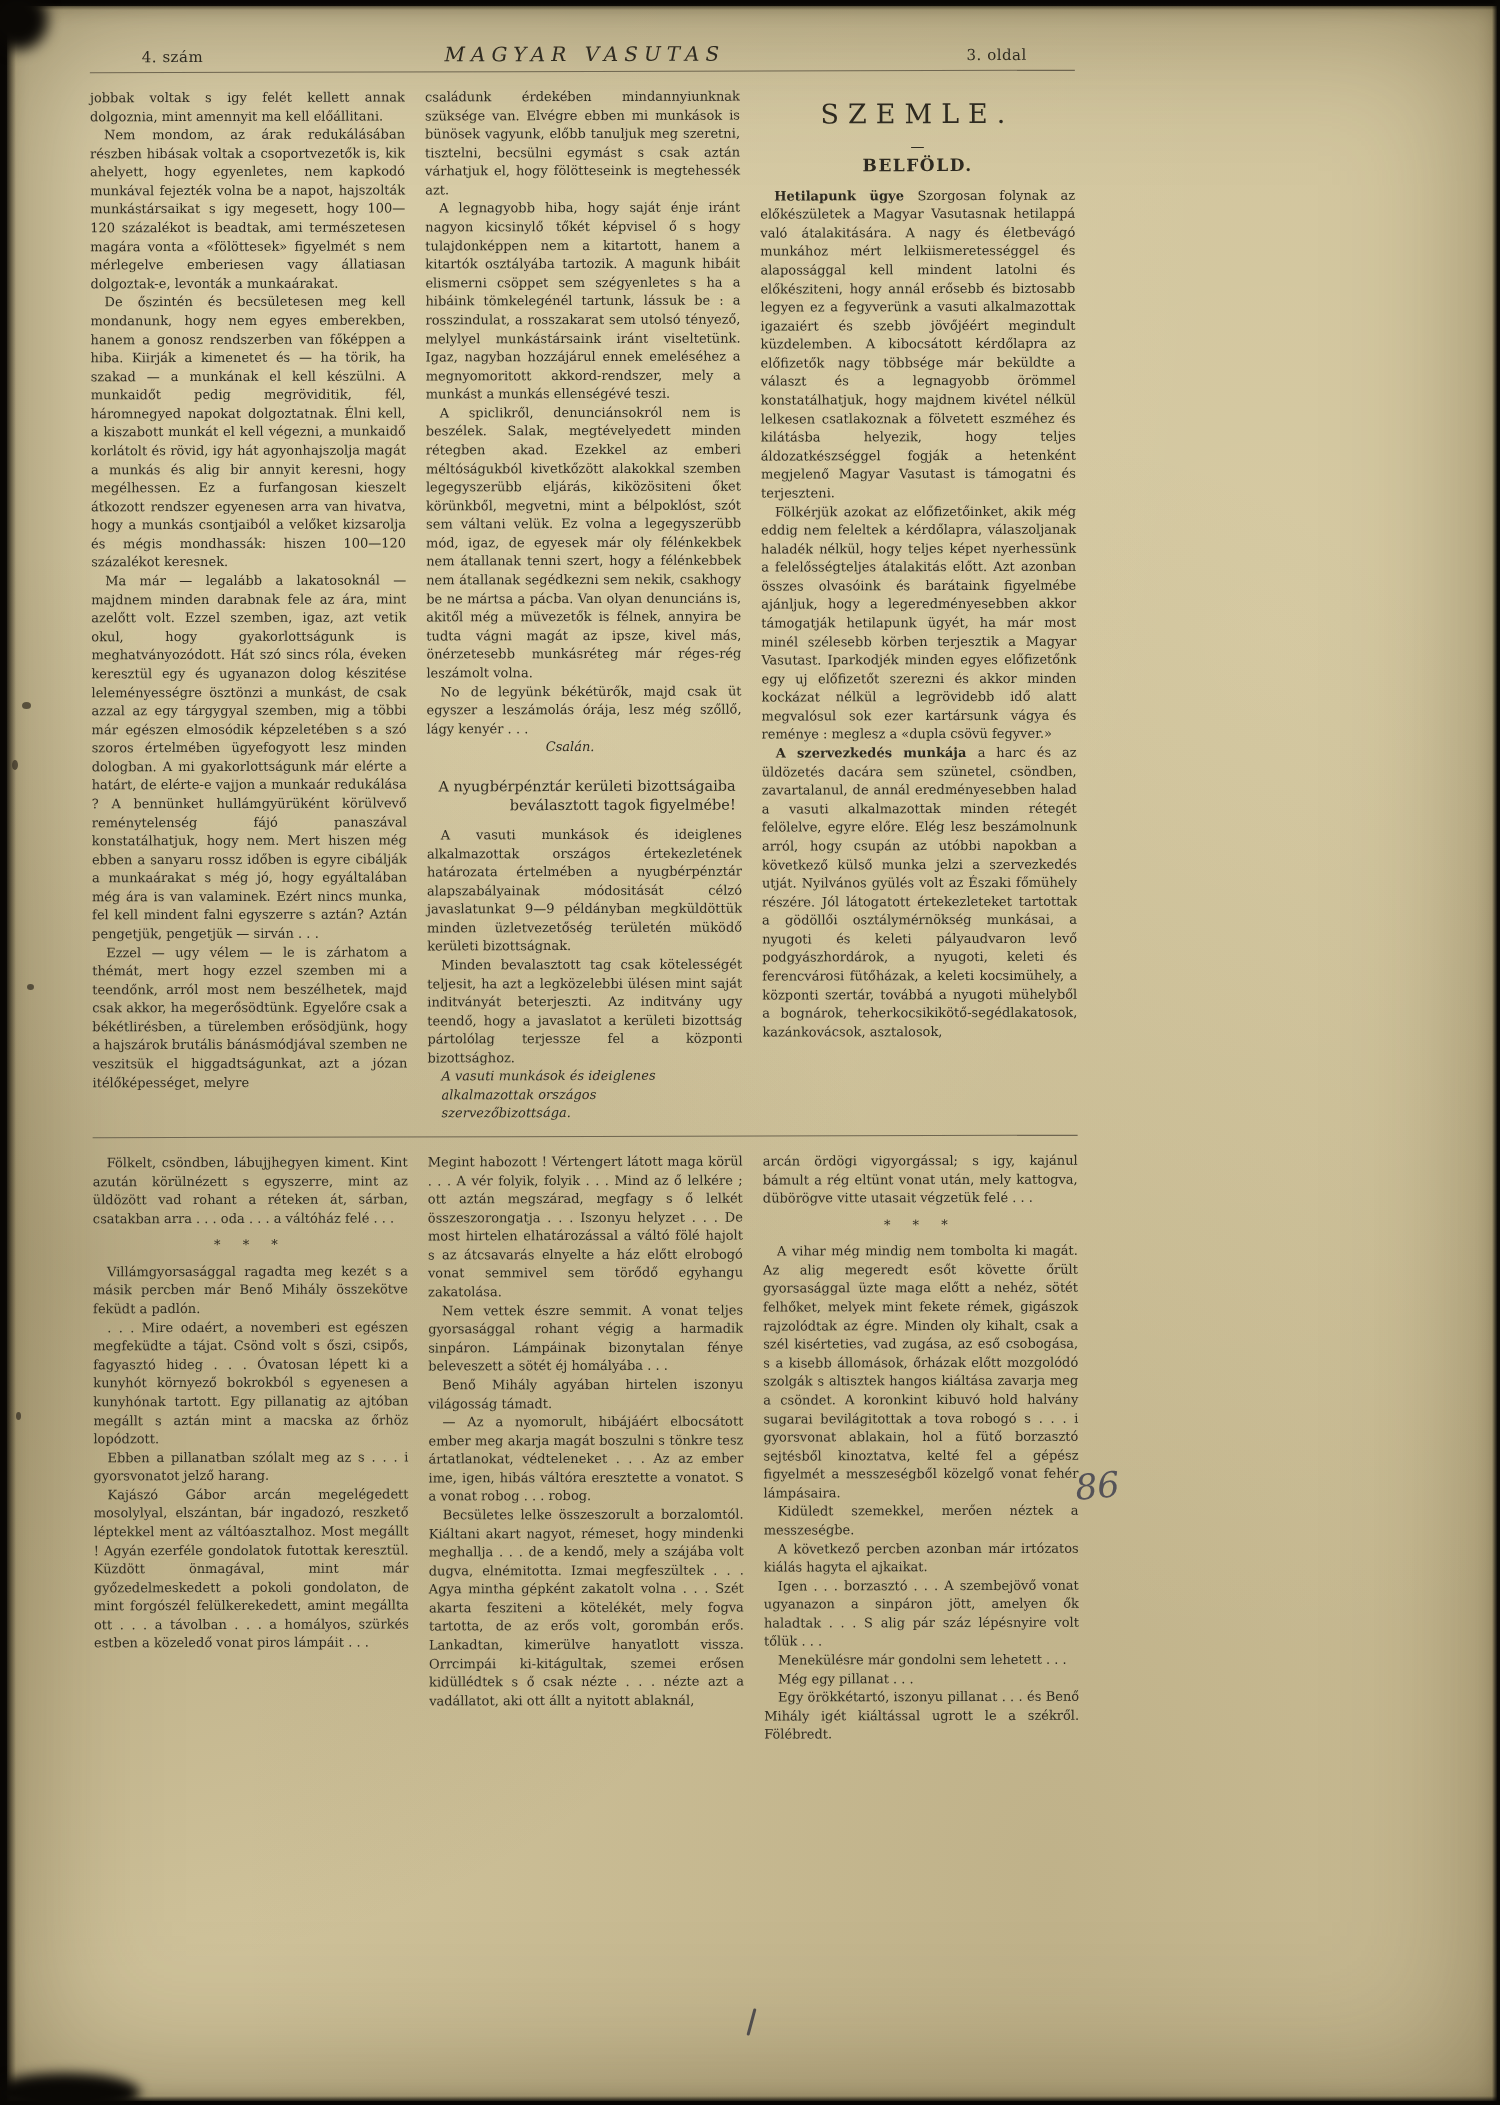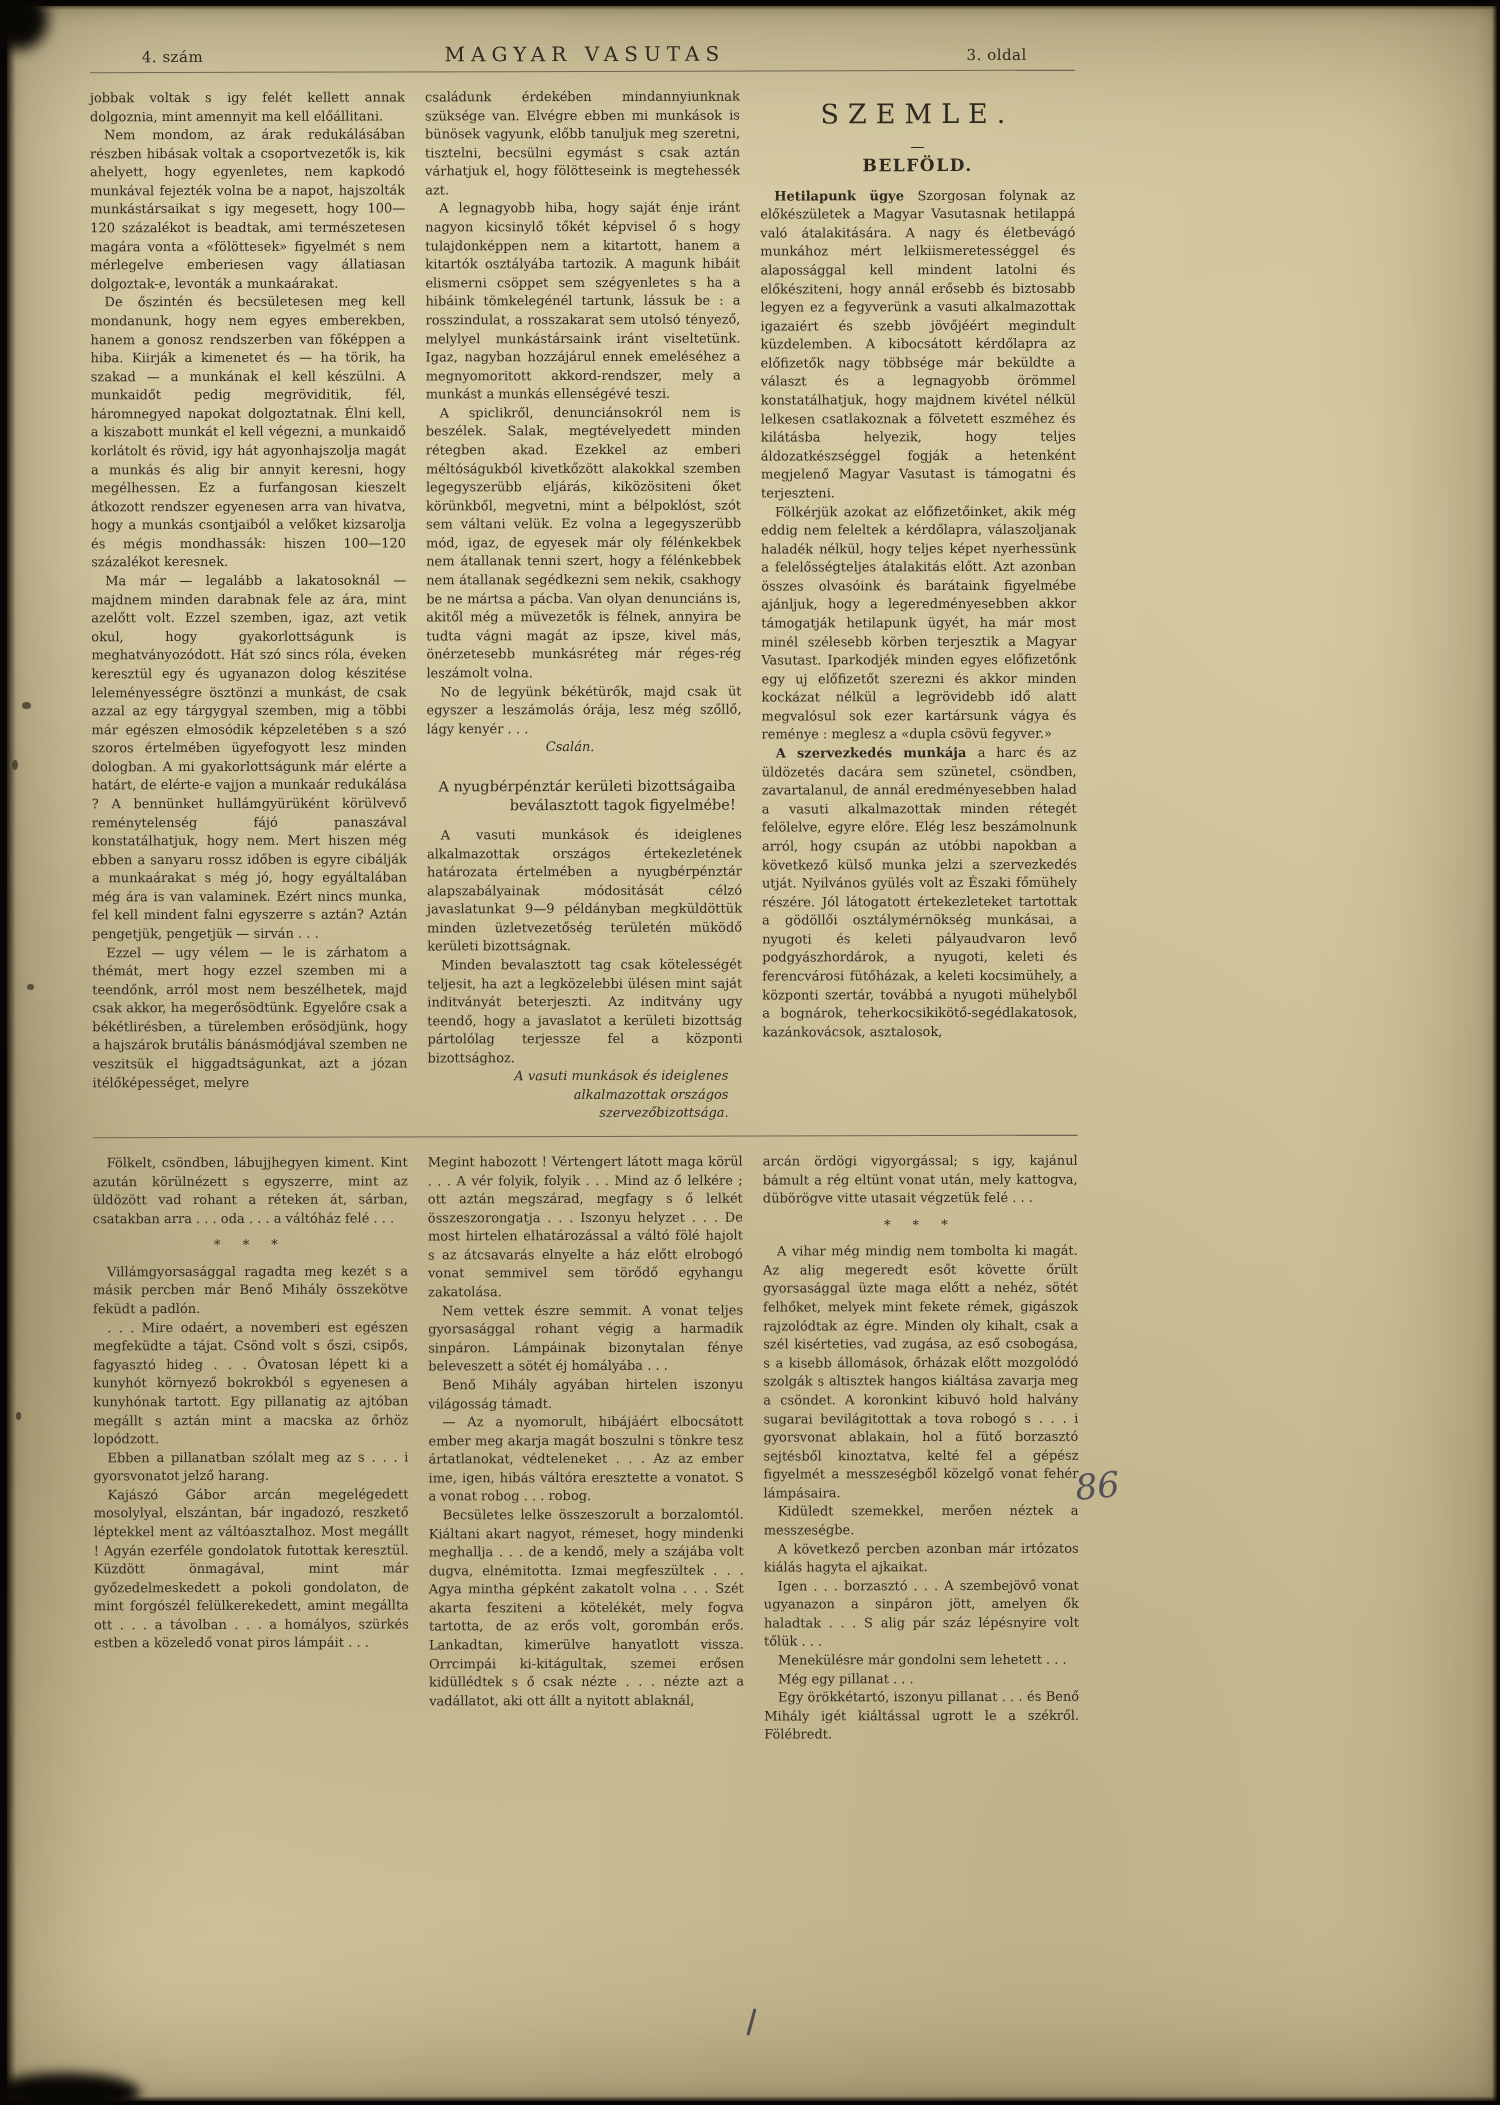--- a/index.html
+++ b/index.html
@@ -31,36 +31,36 @@
     position:absolute;left:92px;top:42px;width:985px;
     color:#2e2a20;
     transform:rotate(-0.15deg);
   }
   .masthead{
     display:flex;justify-content:space-between;align-items:baseline;
     padding:0 48px 5px 52px;
     border-bottom:1.5px solid #6e6550;
   }
   .masthead-issue,.masthead-folio{font-size:15px;letter-spacing:0.5px;}
-  .masthead-title{font-size:20px;letter-spacing:6px;font-weight:normal;}
+  .masthead-title{font-size:20px;letter-spacing:6px;font-weight:normal;font-style:italic;}
 
   .cols{display:flex;gap:20px;margin-top:16px;}
   .col{flex:1;min-width:0;text-align:justify;font-size:13px;line-height:1.43;
        hyphens:auto;-webkit-hyphens:auto;}
   .col p{margin:0;text-indent:14px;}
   .col p.noindent{text-indent:0;}
   .col p.stars{text-indent:0;text-align:center;letter-spacing:9px;margin:8px 0;}
   .col p.dialog{text-indent:14px;}
 
   .sig-right{text-align:center;font-style:italic;padding-right:28px;margin-top:3px;}
   .notice-title{
     text-align:right;font-weight:normal;font-size:14.5px;line-height:1.35;
     margin:20px 6px 10px;
   }
-  .notice-sig{text-align:right;font-style:italic;margin-top:12px;padding:0 14px;line-height:1.4;}
+  .notice-sig{text-align:left;font-style:italic;margin-top:12px;padding:0 14px;line-height:1.4;}
 
   .szemle-title{text-align:center;font-size:27px;letter-spacing:9px;font-weight:normal;margin:8px;}
   .szemle-dash{text-align:center;line-height:0.7;font-size:14px;margin:0;}
   .belfold-title{text-align:center;font-size:17px;font-weight:bold;letter-spacing:1.5px;margin:2px 0 9px;}
 
   .section-rule{border:none;border-top:1.5px solid #6e6550;margin:14px 0 12px 0;}
 
   .hand-86{
     position:absolute;left:1075px;top:1466px;
     font-size:35px;font-style:italic;color:#41414f;

